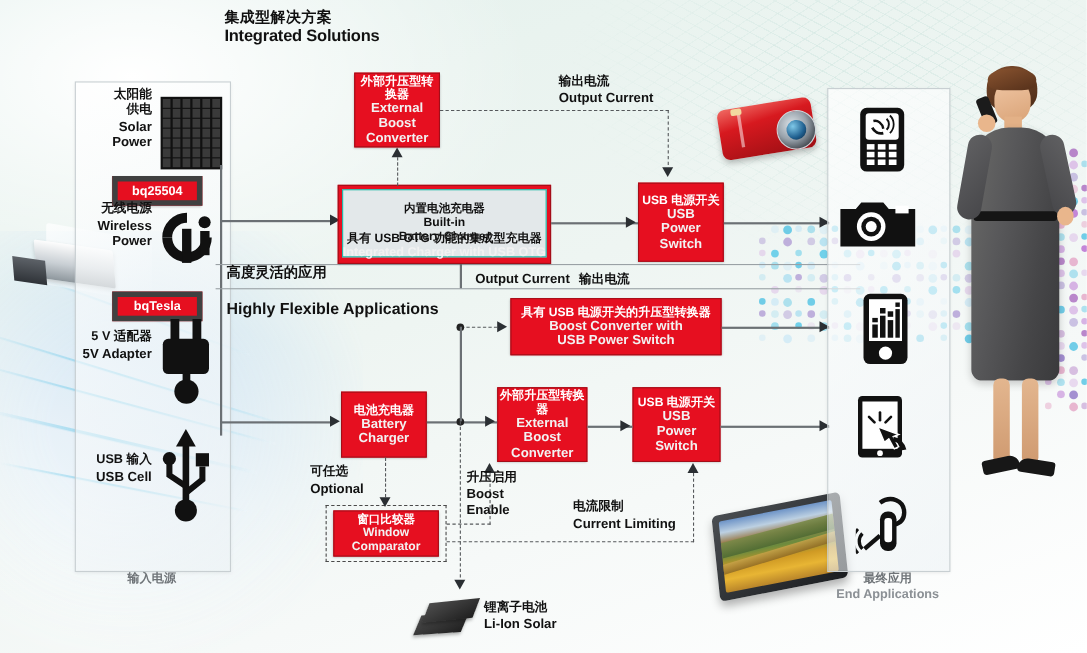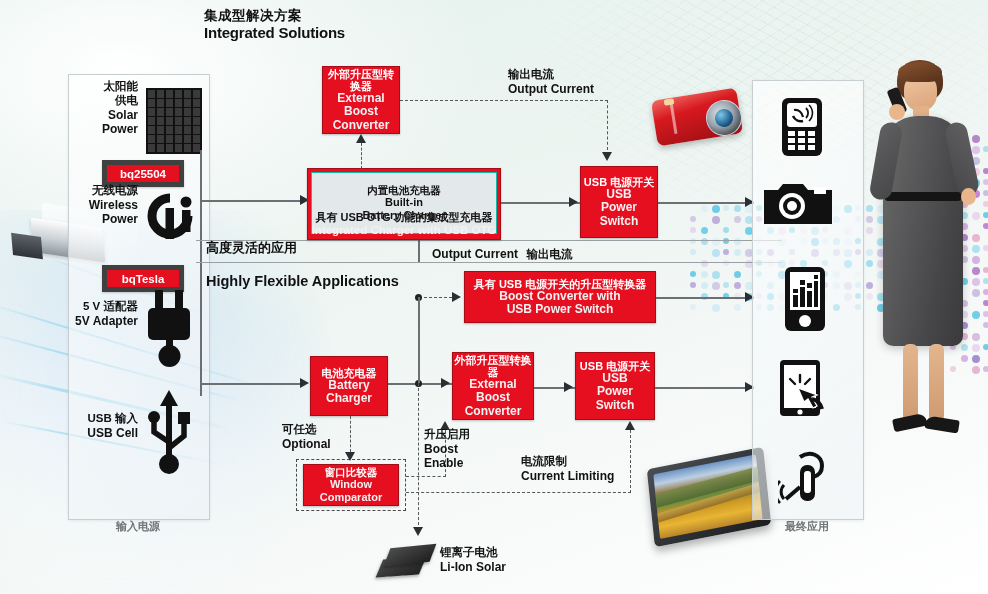--- a/index.html
+++ b/index.html
@@ -750,20 +750,21 @@
       <rect x="22" y="18" width="15" height="36" rx="7" fill="#111"></rect>
       <rect x="26" y="24" width="7" height="22" rx="3" fill="#fff"></rect>
       <path d="M22 40 L8 52" fill="none" stroke="#111" stroke-width="4"></path>
       <path d="M6 38a10 10 0 0 0 0 14" fill="none" stroke="#111" stroke-width="3"></path>
       <path d="M2 34a16 16 0 0 0 0 22" fill="none" stroke="#111" stroke-width="2.6"></path>
     </svg>
   </div>
 
   <div class="panel-caption" style="left:707px;top:520px;">
     <div class="cn">最终应用</div>
+    <div class="en">End Applications</div>
   </div>
 
   <div class="person" style="left:877px;top:60px;width:100px;height:380px;">
     <div class="hair"></div>
       <div class="face"></div>
       <div class="hairfront"></div>
     <div class="neck"></div>
       <div class="dress"></div>
       <div class="belt"></div>
     <div class="armL"></div>

